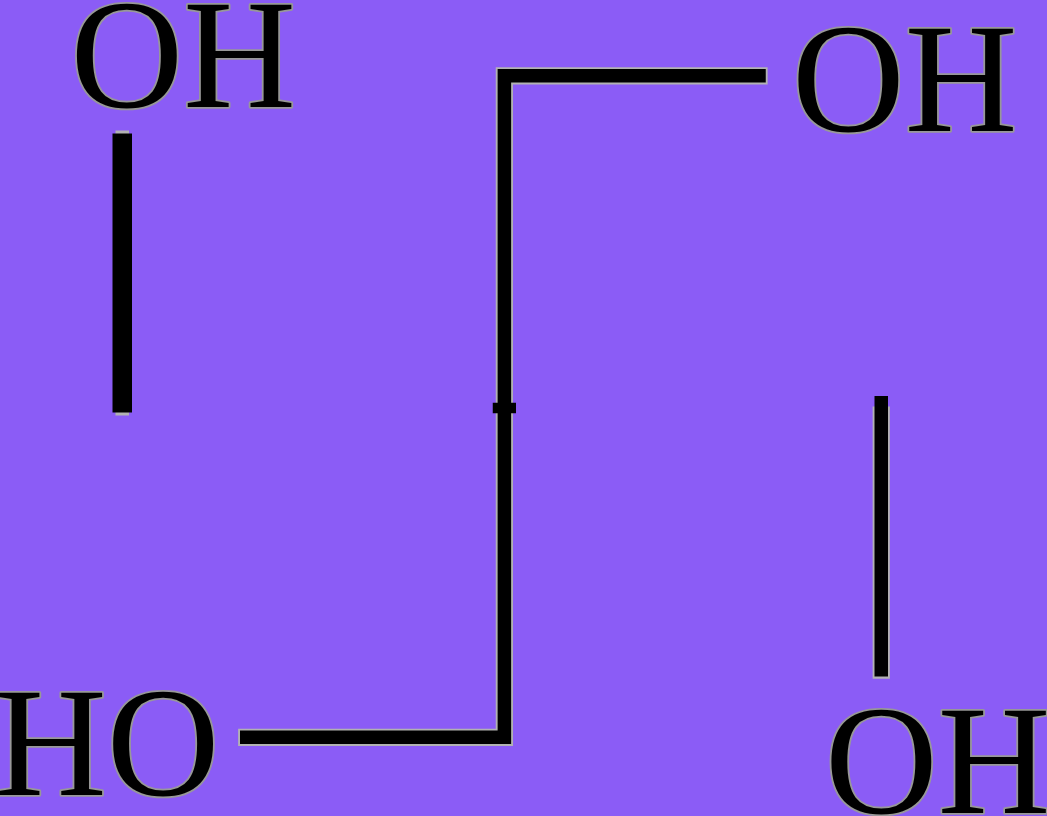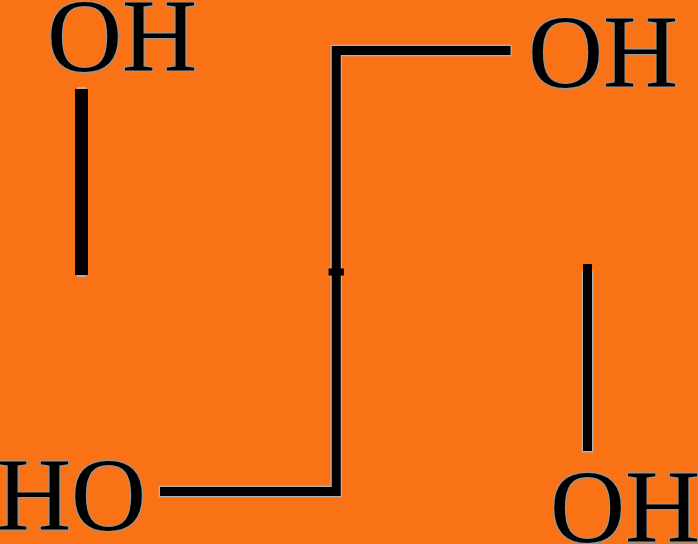--- a/index.html
+++ b/index.html
@@ -4,21 +4,21 @@
 <style>
   html, body {
     margin: 0;
     padding: 0;
     background: #000000;
   }
   .stage {
     position: relative;
     width: 698px;
     height: 544px;
-    background: #f97316;
+    background: #8b5cf6;
     overflow: hidden;
   }
   svg.molecule {
     position: absolute;
     left: 0;
     top: 0;
     display: block;
   }
   
   .bond-halo {

